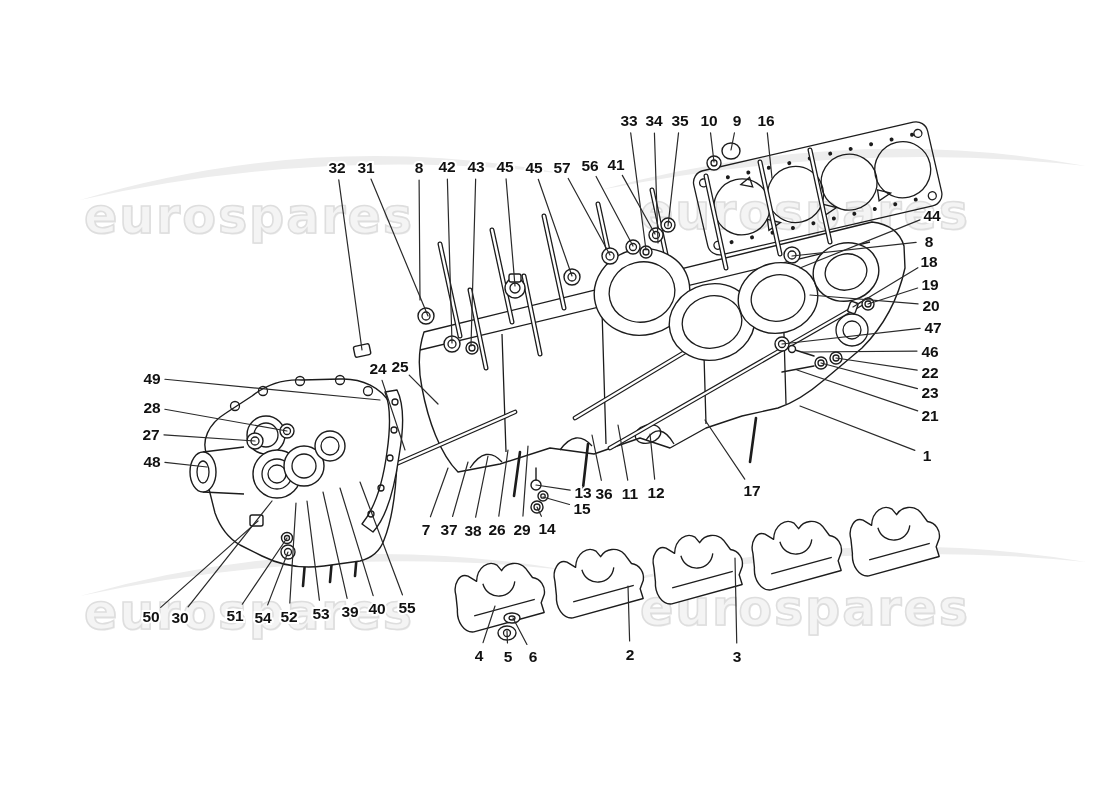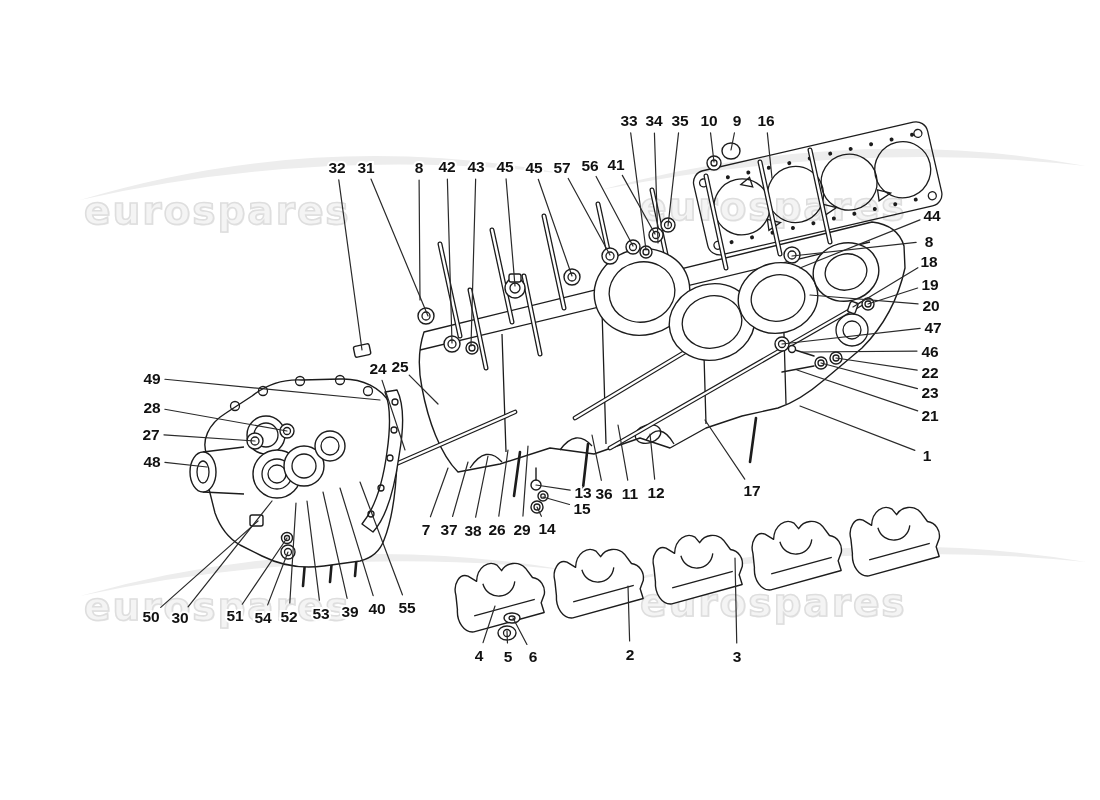--- a/index.html
+++ b/index.html
@@ -1,20 +1,20 @@
 <!DOCTYPE html>
 <html><head>
 <meta charset="utf-8">
 <style>
   html,body{margin:0;padding:0;background:#fff;}
   #stage{position:relative;width:1100px;height:800px;background:#ffffff;overflow:hidden;
          font-family:"Liberation Sans",sans-serif;}
   #stage>*{position:absolute;}
   #wm-layer{left:0;top:0;width:1100px;height:800px;z-index:1;}
-  .wm{position:absolute;font-family:"DejaVu Sans",sans-serif;font-weight:700;font-size:39px;
+  .wm{position:absolute;font-family:"DejaVu Sans",sans-serif;font-weight:700;font-size:49px;
       letter-spacing:2px;color:#f4f4f4;-webkit-text-stroke:1.6px #dedede;
       text-shadow:1px 1px 0 #ececec;white-space:nowrap;}
   #art-layer{left:0;top:0;z-index:2;}
   #callout-layer{left:0;top:0;z-index:3;}
   svg{display:block;}
   .ln{stroke:#1c1c1c;stroke-width:1.4;fill:none;stroke-linejoin:round;stroke-linecap:round;}
   .fw{stroke:#1c1c1c;stroke-width:1.4;fill:#ffffff;stroke-linejoin:round;}
   .fn{stroke:#1c1c1c;stroke-width:1.3;fill:none;}
   .dot{fill:#1c1c1c;stroke:none;}
   .swoosh{fill:#ededed;stroke:none;}

